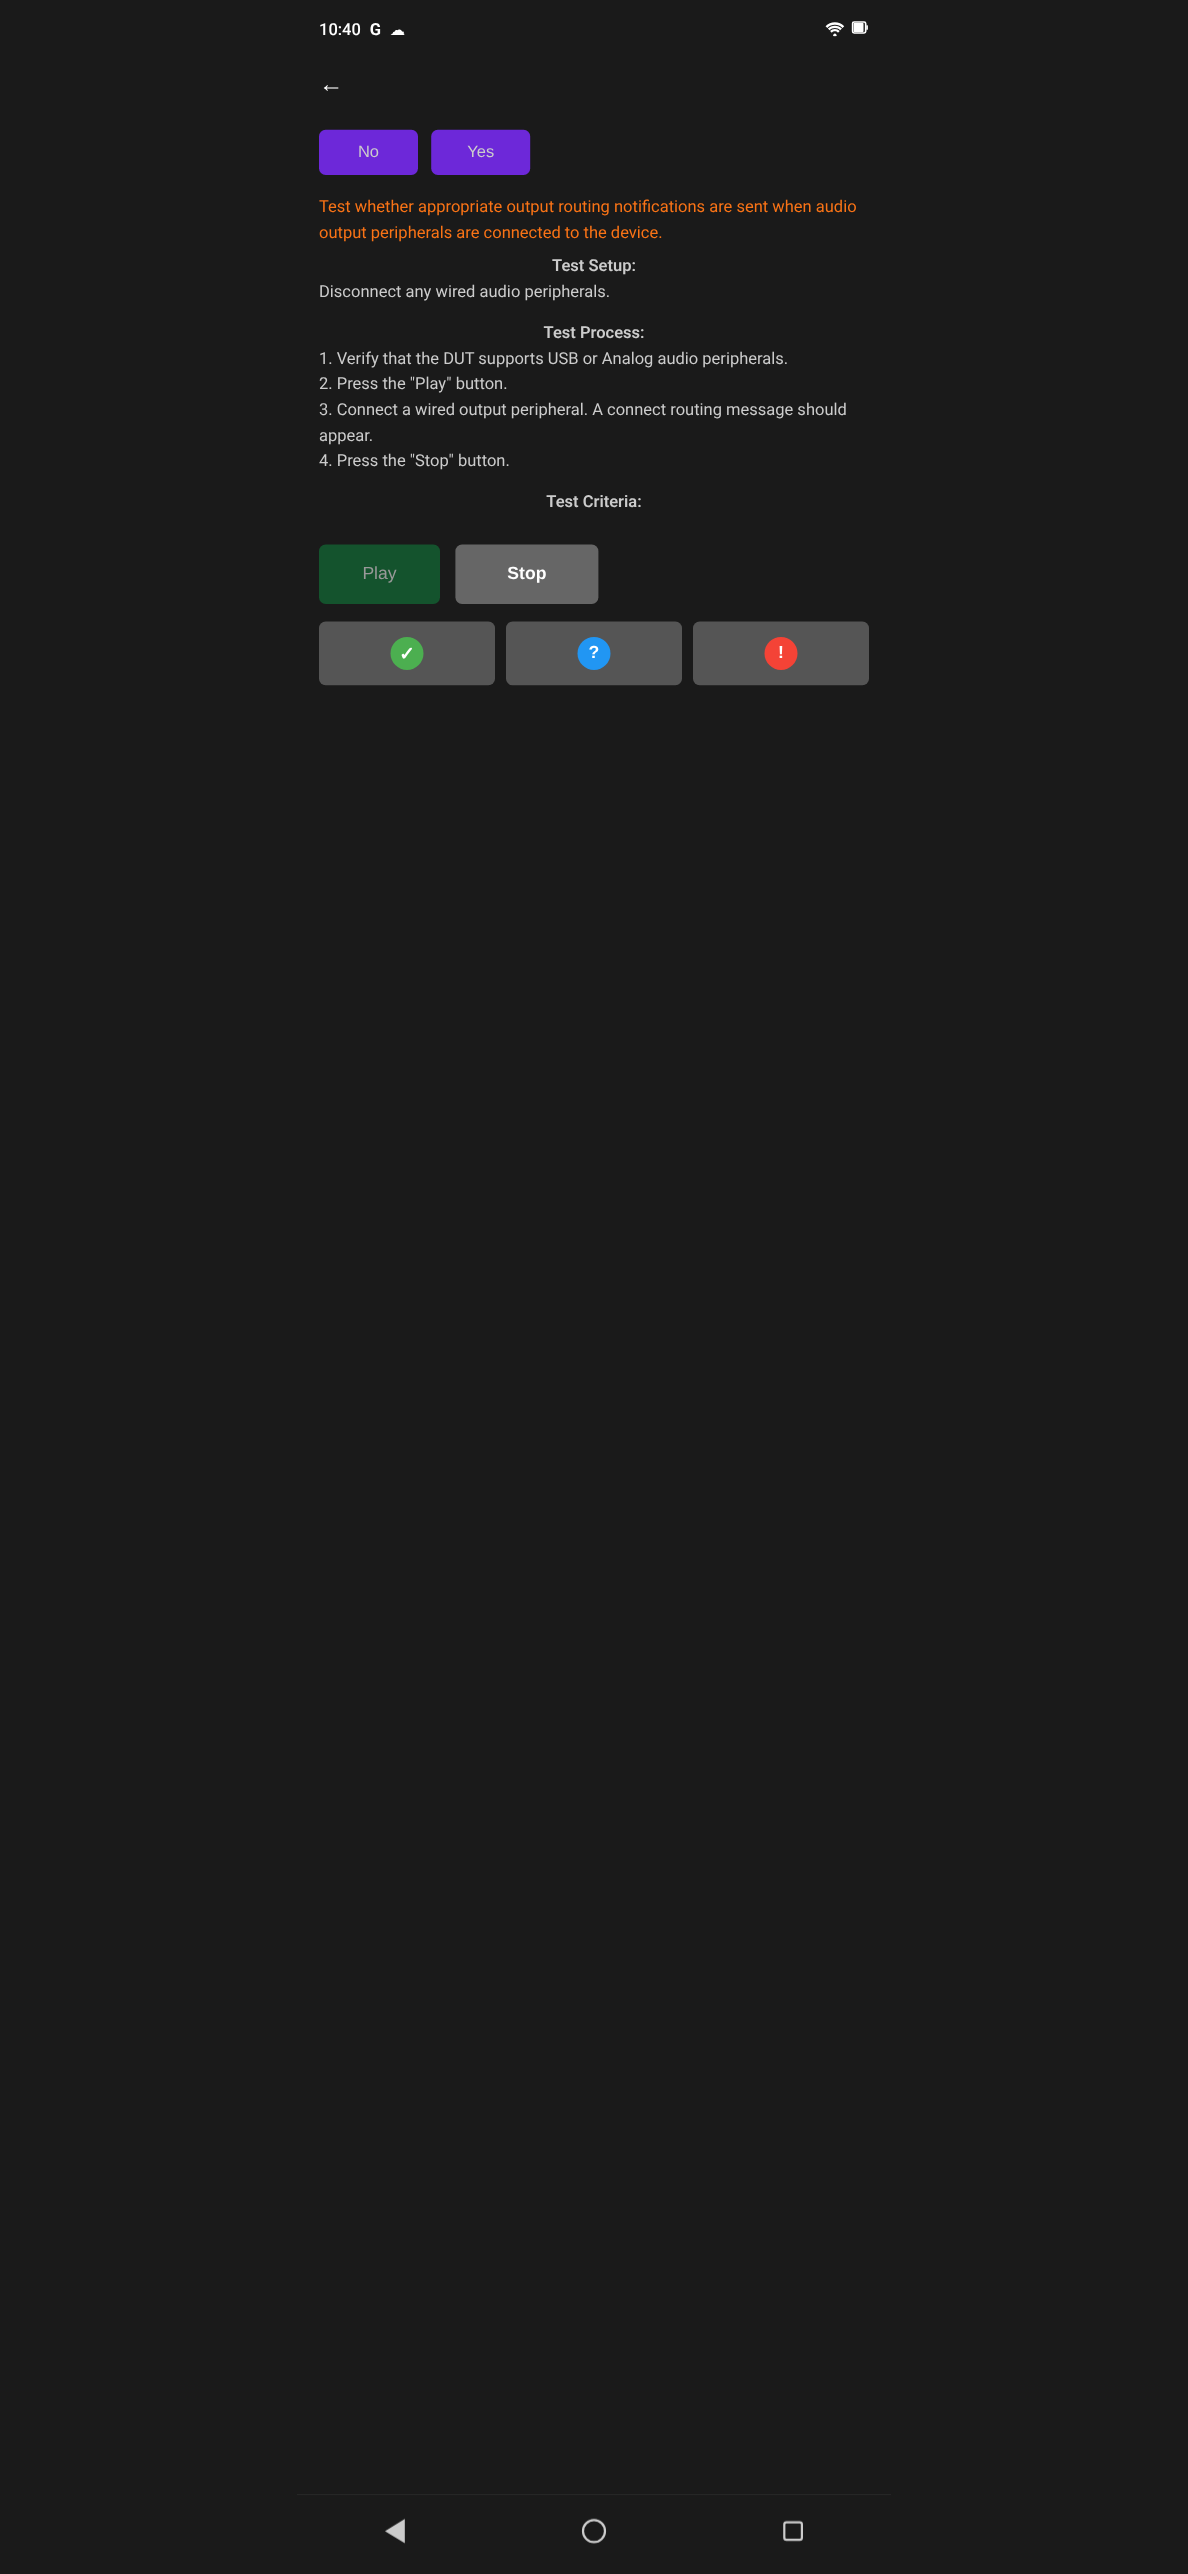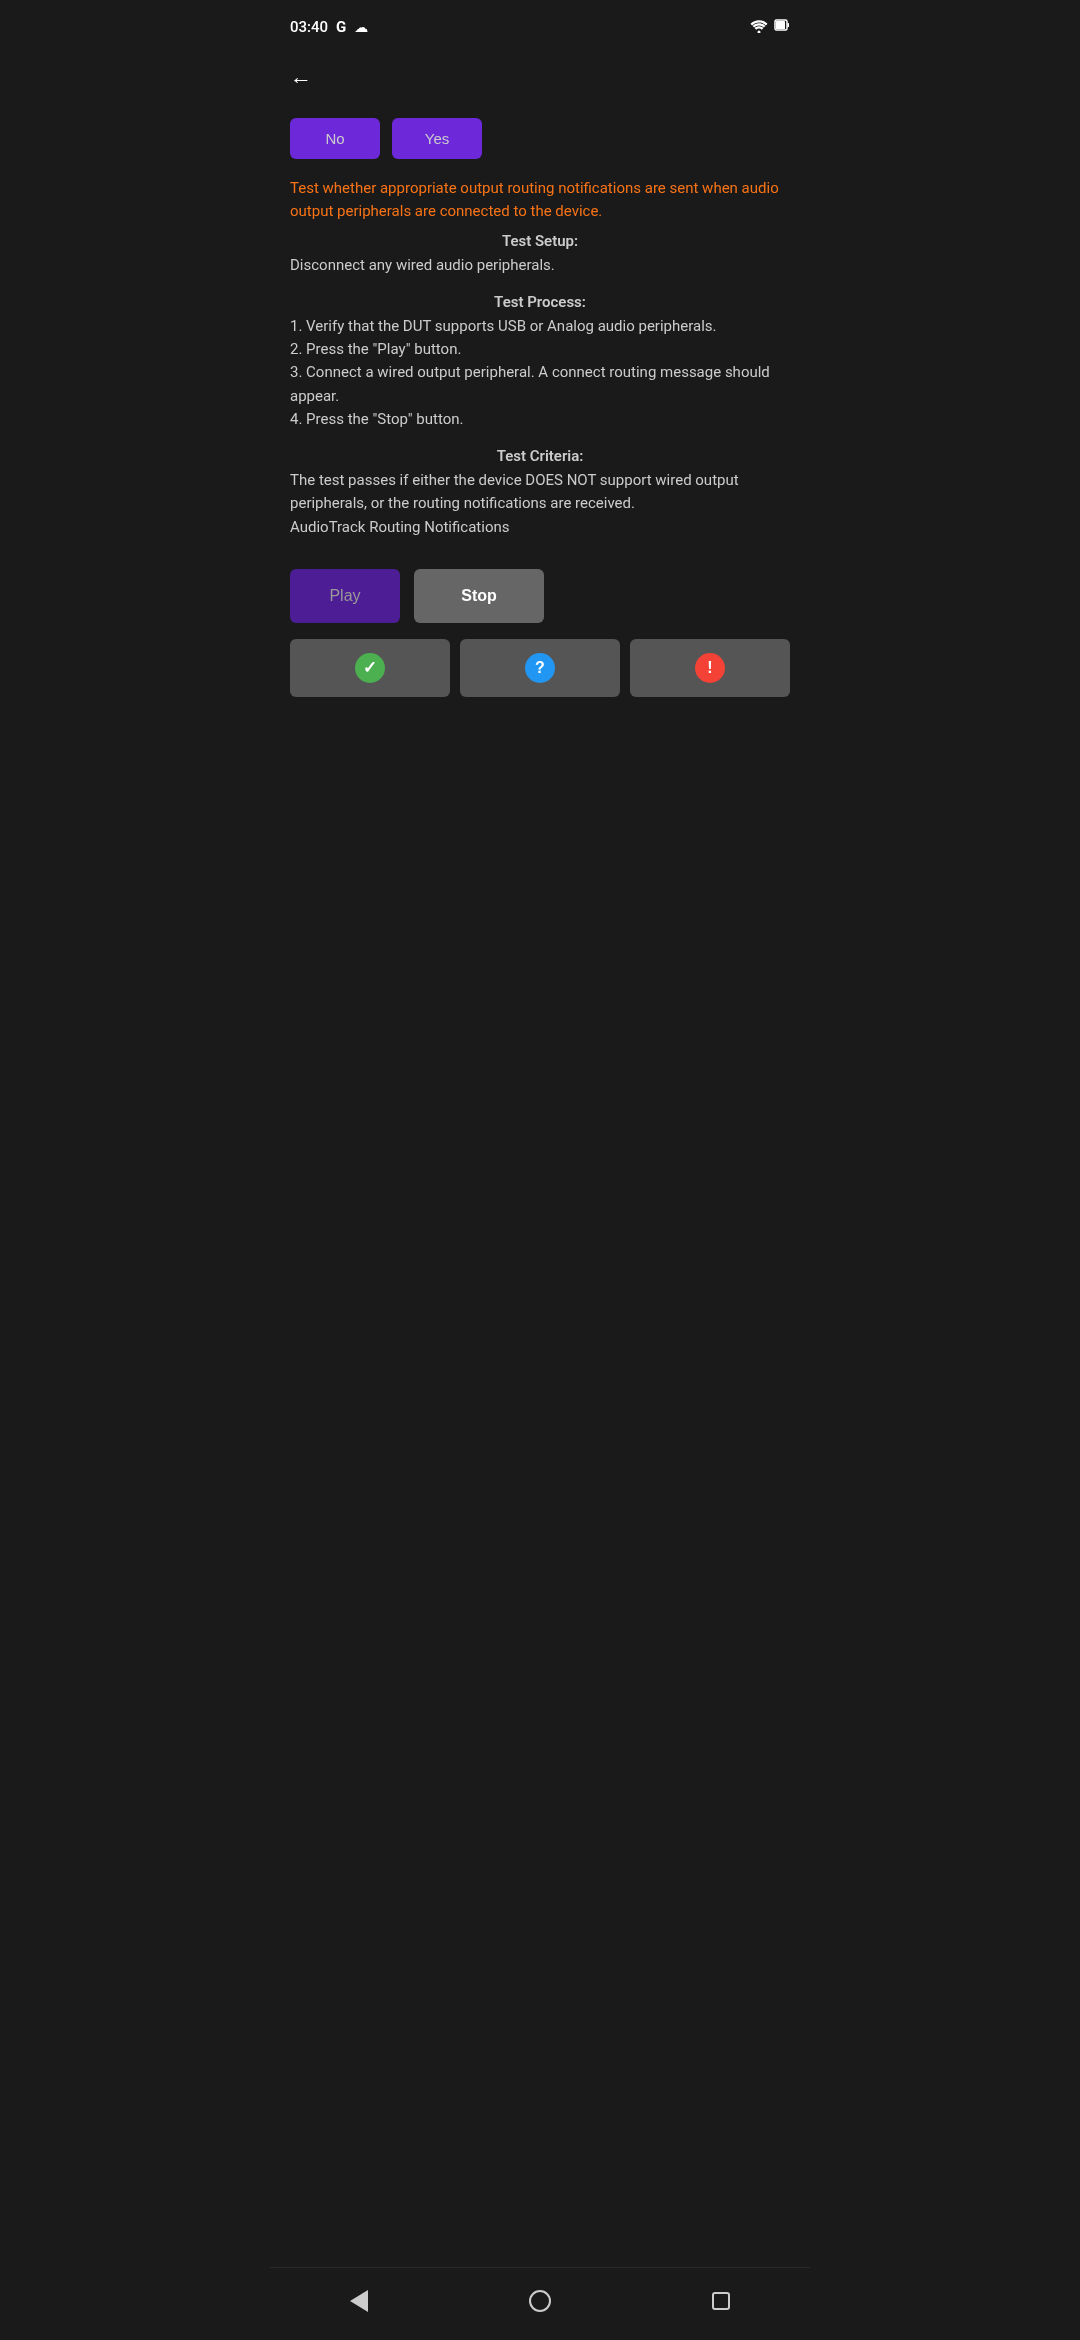--- a/index.html
+++ b/index.html
@@ -119,21 +119,21 @@
     }
 
     .play-stop-row {
       display: flex;
       gap: 14px;
       margin-top: 30px;
       margin-bottom: 16px;
     }
 
     .btn-play {
-      background-color: #4c1d95;
+      background-color: #14532d;
       color: #999999;
       border: none;
       border-radius: 6px;
       padding: 18px 30px;
       font-size: 16px;
       cursor: pointer;
       min-width: 110px;
     }
 
     .btn-stop {
@@ -252,21 +252,21 @@
     .cloud-icon {
       color: #ffffff;
       font-size: 14px;
     }
   </style>
 </head>
 <body>
 
 <div class="status-bar">
   <div class="status-left">
-    <span>03:40</span>
+    <span>10:40</span>
     <span class="g-icon">G</span>
     <span class="cloud-icon">☁</span>
   </div>
   <div class="status-right">
 
     <span>
       <svg width="18" height="14" viewBox="0 0 18 14" fill="white">
         <path d="M9 3.5C11.7 3.5 14.1 4.6 15.9 6.4L17.5 4.8C15.3 2.6 12.3 1.2 9 1.2C5.7 1.2 2.7 2.6 0.5 4.8L2.1 6.4C3.9 4.6 6.3 3.5 9 3.5Z"></path>
         <path d="M9 6.5C10.9 6.5 12.6 7.3 13.8 8.5L15.4 6.9C13.8 5.3 11.5 4.3 9 4.3C6.5 4.3 4.2 5.3 2.6 6.9L4.2 8.5C5.4 7.3 7.1 6.5 9 6.5Z"></path>
         <path d="M9 9.5C10.1 9.5 11.1 9.9 11.8 10.7L13.4 9.1C12.3 8 10.7 7.3 9 7.3C7.3 7.3 5.7 8 4.6 9.1L6.2 10.7C6.9 9.9 7.9 9.5 9 9.5Z"></path>
@@ -301,22 +301,20 @@
   <p class="section-header">Test Setup:</p>
   <p class="section-body">Disconnect any wired audio peripherals.</p>
 
   <p class="section-header">Test Process:</p>
   <p class="section-body" style="white-space: pre-line;">1. Verify that the DUT supports USB or Analog audio peripherals.
 2. Press the "Play" button.
 3. Connect a wired output peripheral. A connect routing message should appear.
 4. Press the "Stop" button.</p>
 
   <p class="section-header">Test Criteria:</p>
-  <p class="section-body" style="white-space: pre-line;">The test passes if either the device DOES NOT support wired output peripherals, or the routing notifications are received.
-AudioTrack Routing Notifications</p>
 
   <div class="play-stop-row">
     <button class="btn-play">Play</button>
     <button class="btn-stop">Stop</button>
   </div>
 
   <div class="result-buttons">
     <button class="btn-result" title="Pass">
       <div class="icon-circle icon-pass">
         <span class="checkmark"></span>

